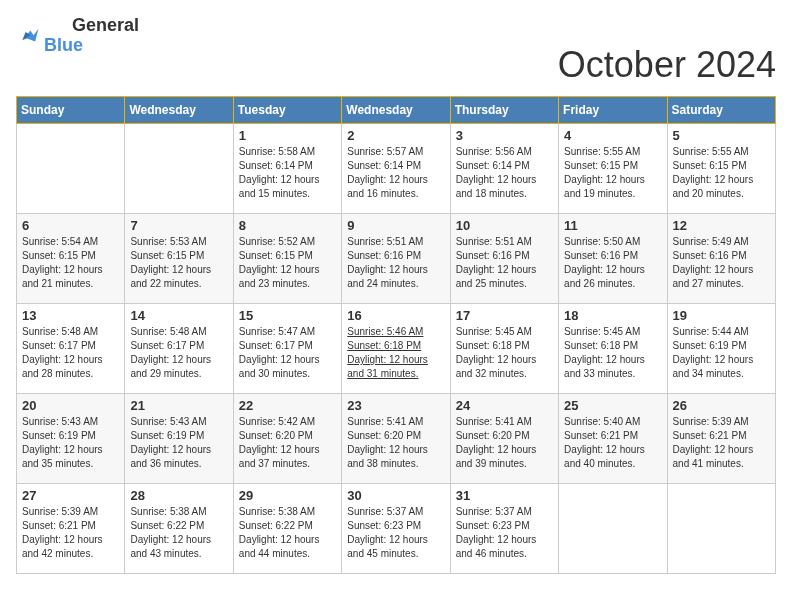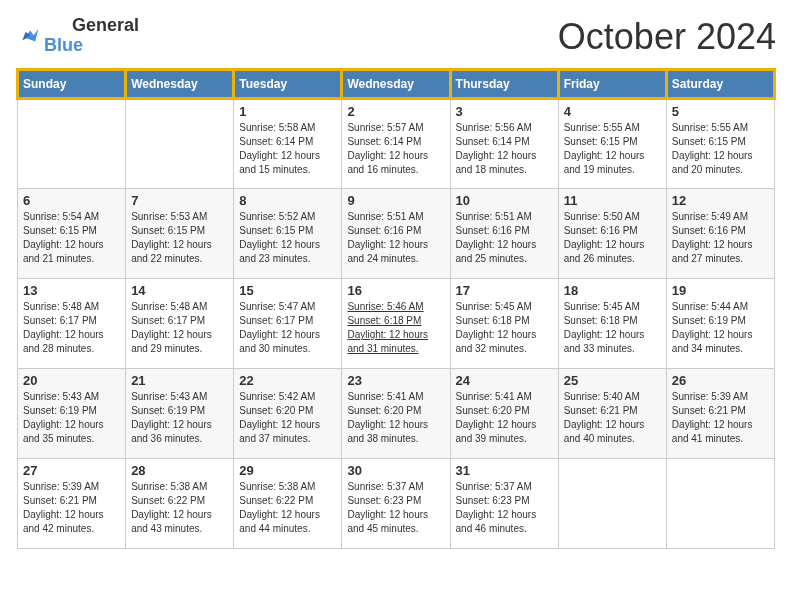--- a/index.html
+++ b/index.html
@@ -27,20 +27,21 @@
       line-height: 1.1;
     }
     .logo-general { color: #333; margin-left: 28px; }
     .logo-blue { color: #4a90d9; margin-top: 20px; }
     .logo-bird {
       width: 24px;
       height: 24px;
     }
     .title-block {
       text-align: left;
+      margin-top: 28px;
     }
     .month-title {
       font-size: 36px;
       color: #333;
       font-weight: normal;
     }
     .subtitle {
       font-size: 14px;
       color: #555;
     }
@@ -49,21 +50,21 @@
       border-collapse: collapse;
       border: 1px solid #ccc;
     }
     .calendar th {
       background-color: #4a7fb5;
       color: #fff;
       font-size: 12px;
       font-weight: bold;
       padding: 6px 4px;
       text-align: left;
-      border: 3px solid #eab308;
+      border: 1px solid #eab308;
     }
     .calendar td {
       border: 1px solid #ccc;
       vertical-align: top;
       padding: 4px 5px;
       width: 107px;
       height: 90px;
       font-size: 10.5px;
       color: #333;
       background: #fff;

